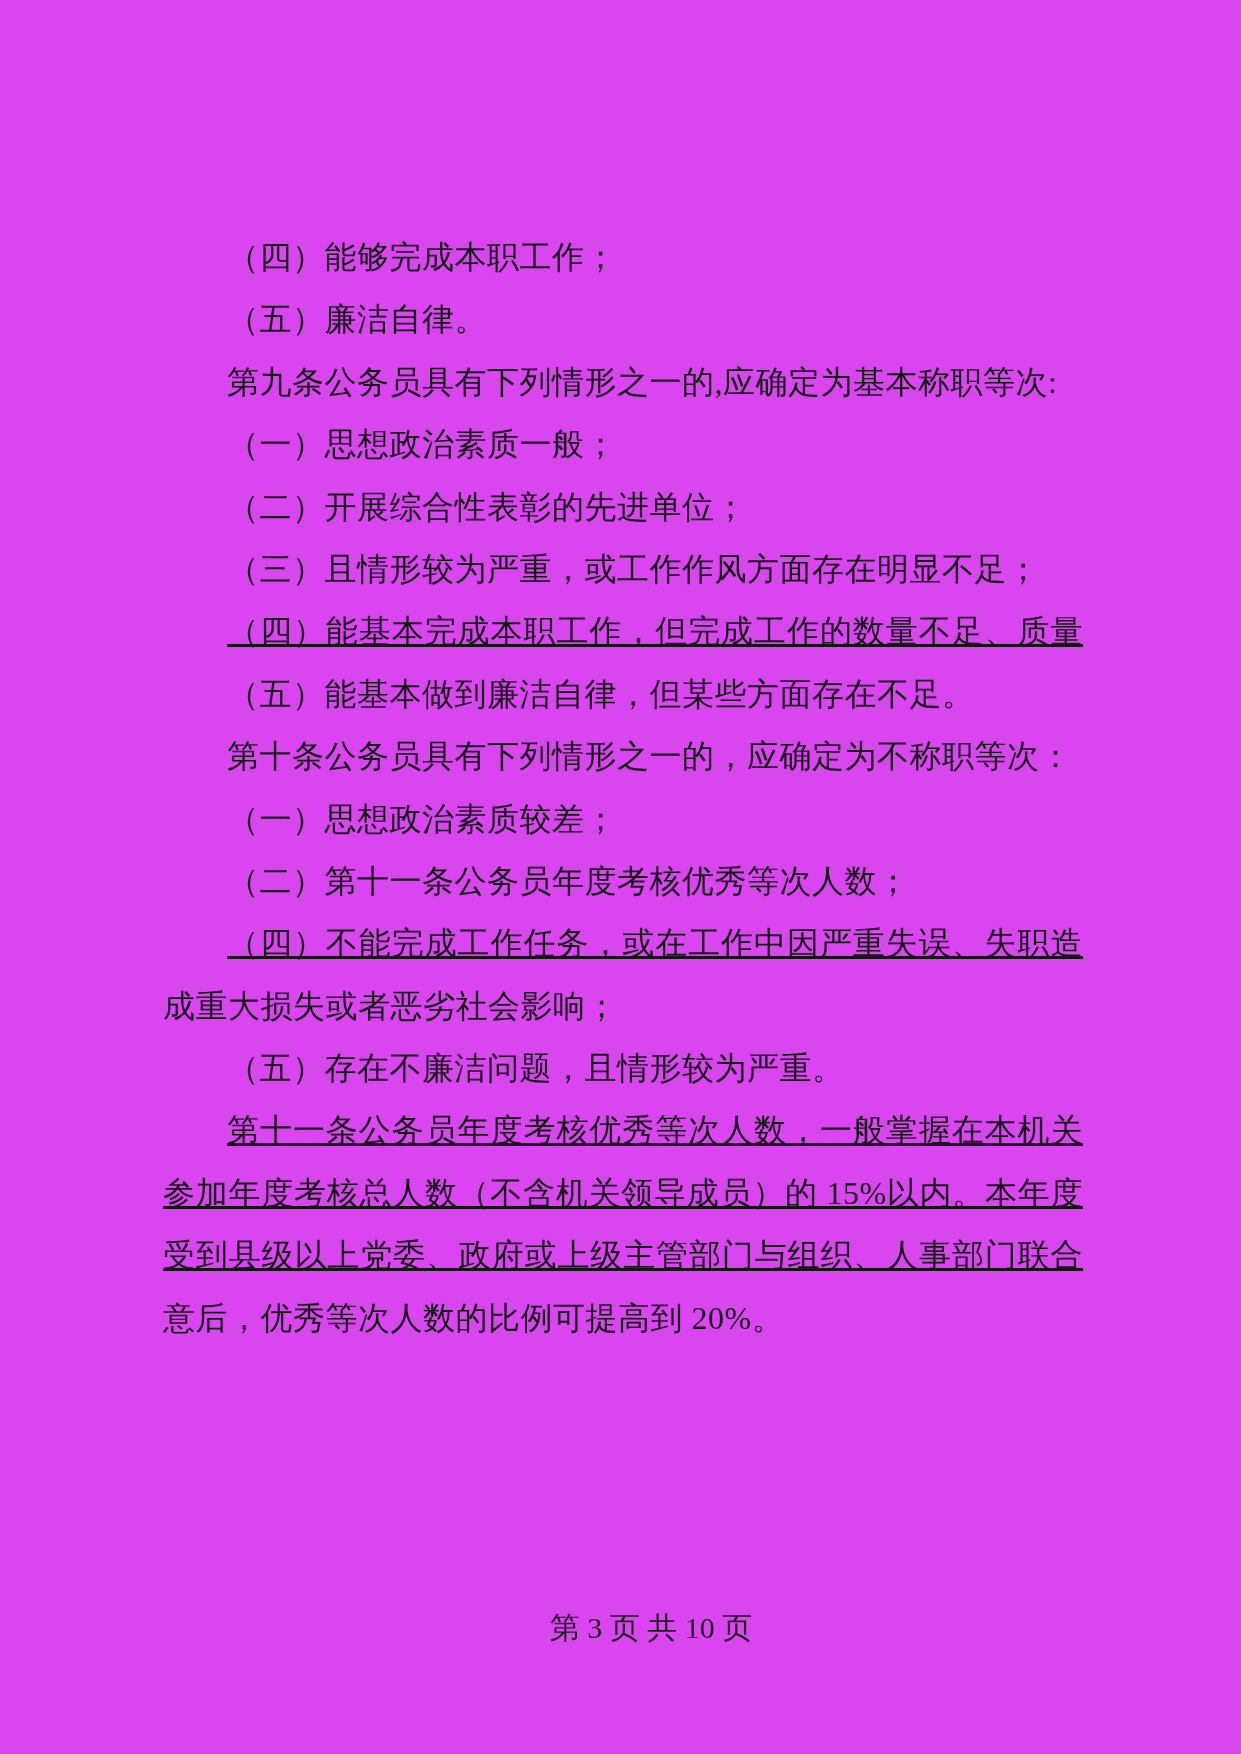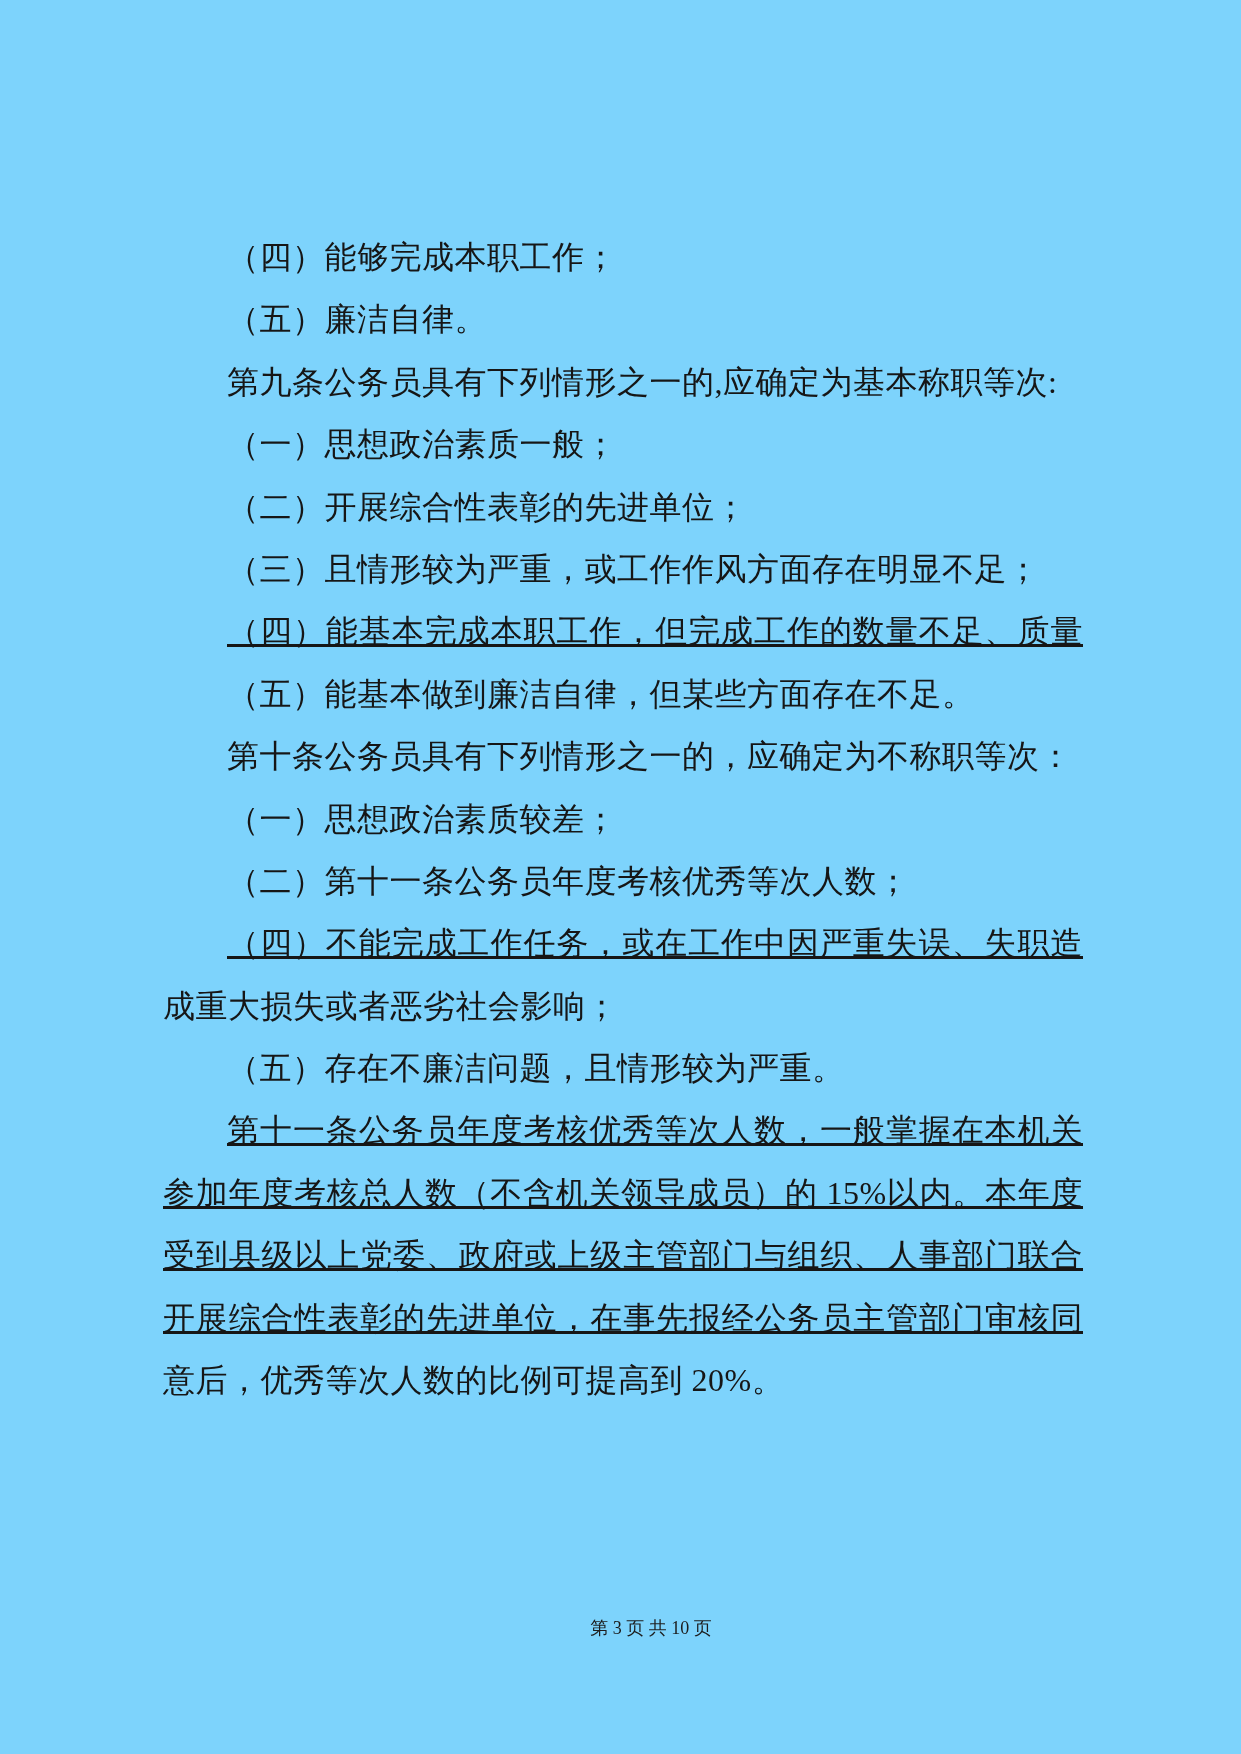--- a/index.html
+++ b/index.html
@@ -4,21 +4,21 @@
 <style>
   html, body {
     margin: 0;
     padding: 0;
     background: #ffffff;
   }
   .page {
     position: relative;
     width: 1241px;
     height: 1754px;
-    background: #7dd3fc;
+    background: #d946ef;
     overflow: hidden;
     font-family: "Liberation Serif", "DejaVu Serif", serif;
     color: #161616;
   }
   .body-text {
     position: absolute;
     left: 163px;
     right: 158px;
     top: 226px;
     font-size: 32px;
@@ -40,21 +40,21 @@
     text-align-last: justify;
     text-decoration: underline;
   }
   .page-footer {
     position: absolute;
     left: 163px;
     right: 158px;
     top: 1612px;
     height: 32px;
     text-align: center;
-    font-size: 18px;
+    font-size: 30px;
     line-height: 32px;
     color: #1c1c1c;
   }
   .page-footer .page-number {
     position: relative;
     left: 28px;
   }
 </style>
 </head>
 <body>
@@ -71,19 +71,18 @@
       <div class="line indent">（五）能基本做到廉洁自律，但某些方面存在不足。</div>
       <div class="line indent">第十条公务员具有下列情形之一的，应确定为不称职等次：</div>
       <div class="line indent">（一）思想政治素质较差；</div>
       <div class="line indent">（二）第十一条公务员年度考核优秀等次人数；</div>
       <div class="line indent stretch">（四）不能完成工作任务，或在工作中因严重失误、失职造</div>
       <div class="line">成重大损失或者恶劣社会影响；</div>
       <div class="line indent">（五）存在不廉洁问题，且情形较为严重。</div>
       <div class="line indent stretch">第十一条公务员年度考核优秀等次人数，一般掌握在本机关</div>
       <div class="line stretch">参加年度考核总人数（不含机关领导成员）的 15%以内。本年度</div>
       <div class="line stretch">受到县级以上党委、政府或上级主管部门与组织、人事部门联合</div>
-      <div class="line stretch">开展综合性表彰的先进单位，在事先报经公务员主管部门审核同</div>
       <div class="line">意后，优秀等次人数的比例可提高到 20%。</div>
     </section>
   <footer class="page-footer">
     <span class="page-number">第 3 页 共 10 页</span>
   </footer>
 </div>
 
 </body></html>

